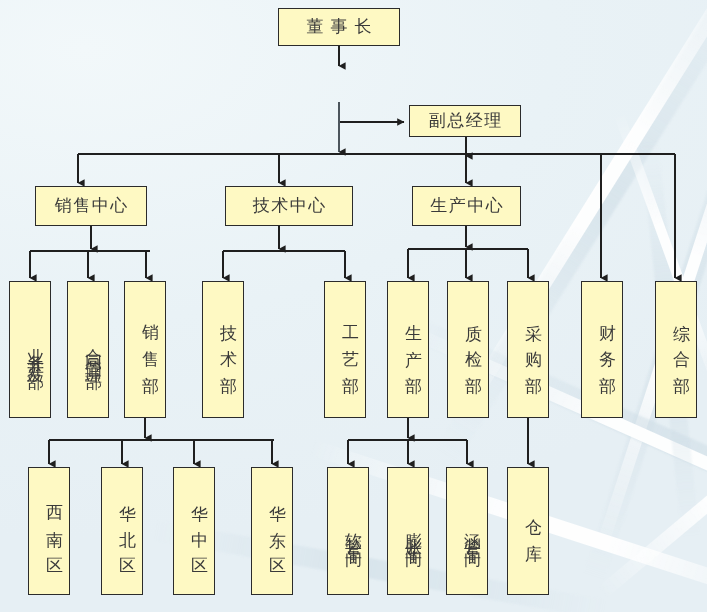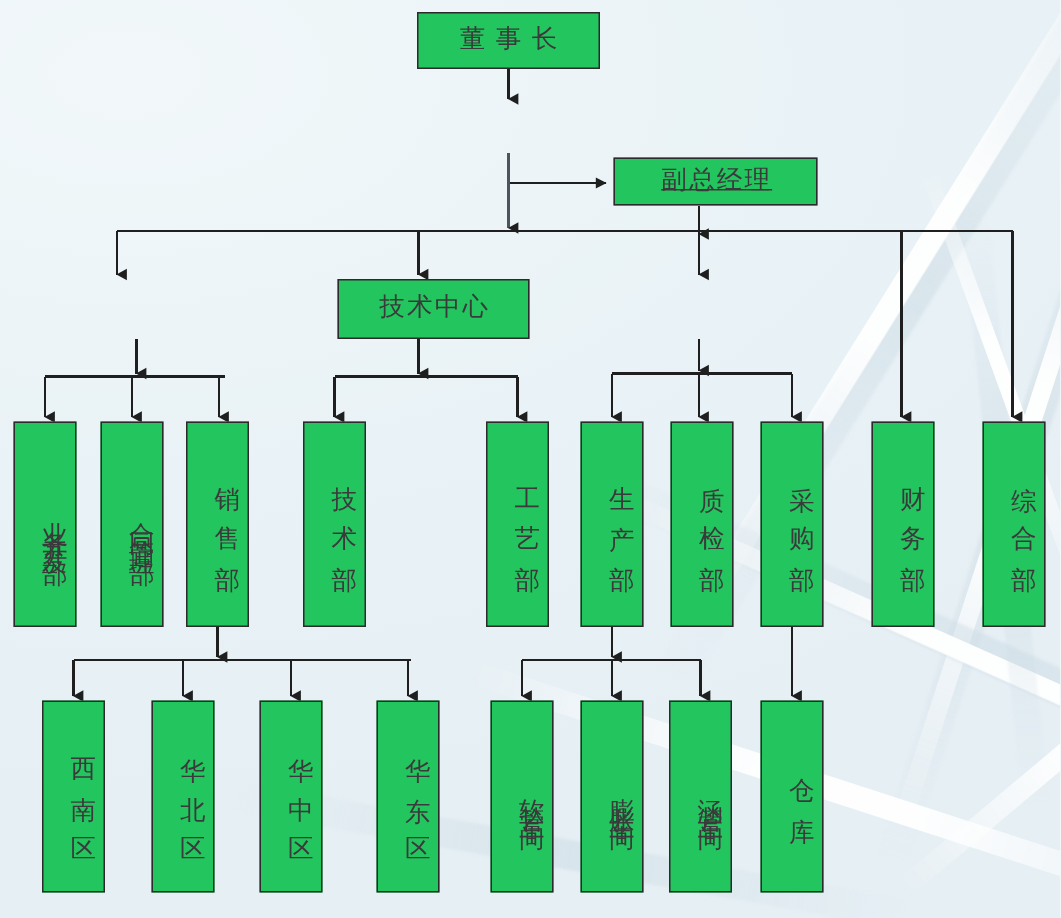--- a/index.html
+++ b/index.html
@@ -45,21 +45,21 @@
     left:0; top:0;
     width:707px; height:612px;
     z-index:1;
     pointer-events:none;
   }
   
   .node{
     position:absolute;
     z-index:2;
     box-sizing:border-box;
-    background:#22c55e;
+    background:#fef9c3;
     border:1.6px solid #2b2b2b;
     color:#3a3a3a;
     display:flex;
     align-items:center;
     justify-content:center;
     text-align:center;
     line-height:1.26;
     letter-spacing:0;
   }
   .node .lbl{ display:block; }
@@ -159,27 +159,33 @@
 
       <line x1="528" y1="418" x2="528" y2="464" marker-end="url(#ah)"></line>
 
     </g>
   </svg>
 
   <div class="node horiz wide-space" style="left:278px; top:8px; width:122px; height:38px;">
     <span class="lbl">董事长</span>
   </div>
 
-  <div class="node horiz tight" style="left:409px; top:105px; width:136px; height:32px;text-decoration:underline;">
+  <div class="node horiz tight" style="left:409px; top:105px; width:112px; height:32px;">
     <span class="lbl">副总经理</span>
   </div>
 
+  <div class="node horiz tight" style="left:35px; top:186px; width:112px; height:40px;">
+    <span class="lbl">销售中心</span>
+  </div>
   <div class="node horiz tight" style="left:225px; top:186px; width:128px; height:40px;">
     <span class="lbl">技术中心</span>
   </div>
+  <div class="node horiz tight" style="left:412px; top:186px; width:109px; height:40px;">
+    <span class="lbl">生产中心</span>
+  </div>
 
   <div class="node vert v-tight" style="left:9px; top:281px; width:42px; height:137px;">
     <span class="lbl">业务开发部</span>
   </div>
   <div class="node vert v-tight" style="left:67px; top:281px; width:42px; height:137px;">
     <span class="lbl">合同管理部</span>
   </div>
   <div class="node vert v-loose" style="left:124px; top:281px; width:42px; height:137px;">
     <span class="lbl">销售部</span>
   </div>

